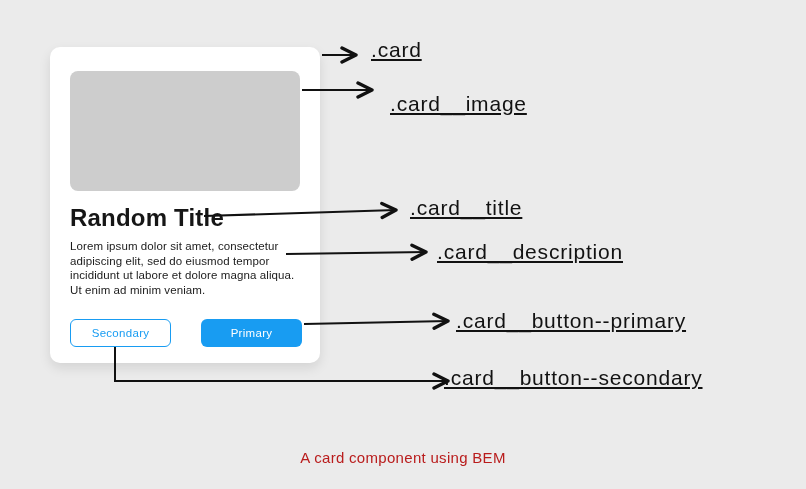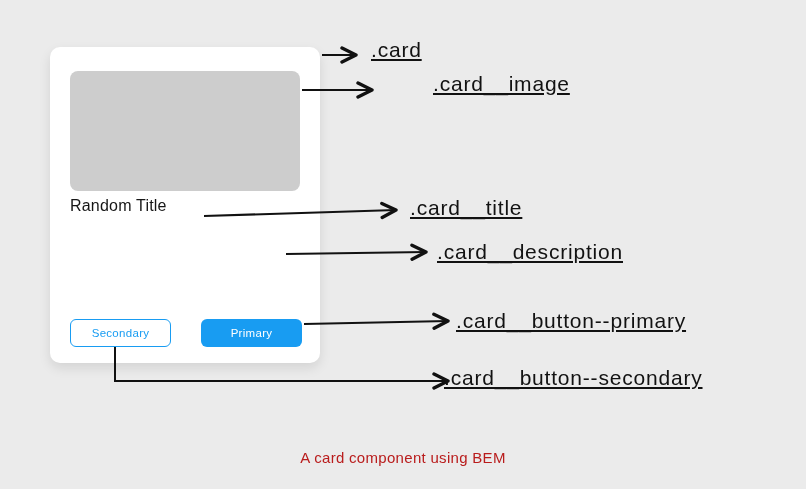--- a/index.html
+++ b/index.html
@@ -22,22 +22,22 @@
   .card{
     position:absolute;left:50px;top:47px;width:270px;height:316px;
     background:var(--card-bg);border-radius:10px;
     box-shadow:0 5px 12px rgba(0,0,0,0.10);
   }
   .card__image{
     position:absolute;left:20px;top:24px;width:230px;height:120px;
     background:var(--image-placeholder);border-radius:8px;
   }
   .card__title{
-    position:absolute;left:20px;top:150px;
-    font-size:16px;font-weight:400;color:var(--text);letter-spacing:.2px;
+    position:absolute;left:20px;top:157px;
+    font-size:24px;font-weight:700;color:var(--text);letter-spacing:.2px;
   }
   .card__description{
     position:absolute;left:20px;top:192px;width:234px;
     font-size:11.5px;line-height:14.6px;color:#1b1b1b;letter-spacing:.1px;
   }
   .card__buttons{
     position:absolute;left:20px;top:272px;width:232px;height:28px;
     display:flex;justify-content:space-between;gap:16px;
   }
   .btn{
@@ -50,39 +50,40 @@
   }
   .btn--primary{
     background:var(--primary);border:none;color:#fff;
   }
   
   .bem-label{
     position:absolute;
     font-size:21px;color:#121212;letter-spacing:.8px;white-space:nowrap;text-decoration:underline;
   }
   #label-card{left:371px;top:38px;}
-  #label-image{left:390px;top:72px;margin-left:43px;}
+  #label-image{left:390px;top:92px;}
   #label-title{left:410px;top:196px;}
   #label-description{left:437px;top:240px;}
   #label-button-primary{left:456px;top:309px;}
   #label-button-secondary{left:444px;top:366px;}
   
   #arrows{position:absolute;left:0;top:0;width:806px;height:489px;pointer-events:none;}
   
   .caption{
     position:absolute;left:0;top:449px;width:806px;
     text-align:center;font-size:15px;color:#b91c1c;letter-spacing:.3px;
   }
 </style>
 </head>
 <body>
 
 <div class="card">
   <div class="card__image"></div>
   <div class="card__title">Random Title</div>
+  <div class="card__description">Lorem ipsum dolor sit amet, consectetur adipiscing elit, sed do eiusmod tempor incididunt ut labore et dolore magna aliqua. Ut enim ad minim veniam.</div>
   <div class="card__buttons">
     <button class="btn btn--secondary">Secondary</button>
     <button class="btn btn--primary">Primary</button>
   </div>
 </div>
 
 <svg id="arrows" viewBox="0 0 806 489">
   <defs>
     <marker id="ah" markerWidth="11" markerHeight="11" refX="8" refY="4.5" orient="auto">
       <path d="M1,1 L8,4.5 L1,8" fill="none" stroke="#111111" stroke-width="1.7" stroke-linecap="round" stroke-linejoin="round"></path>

